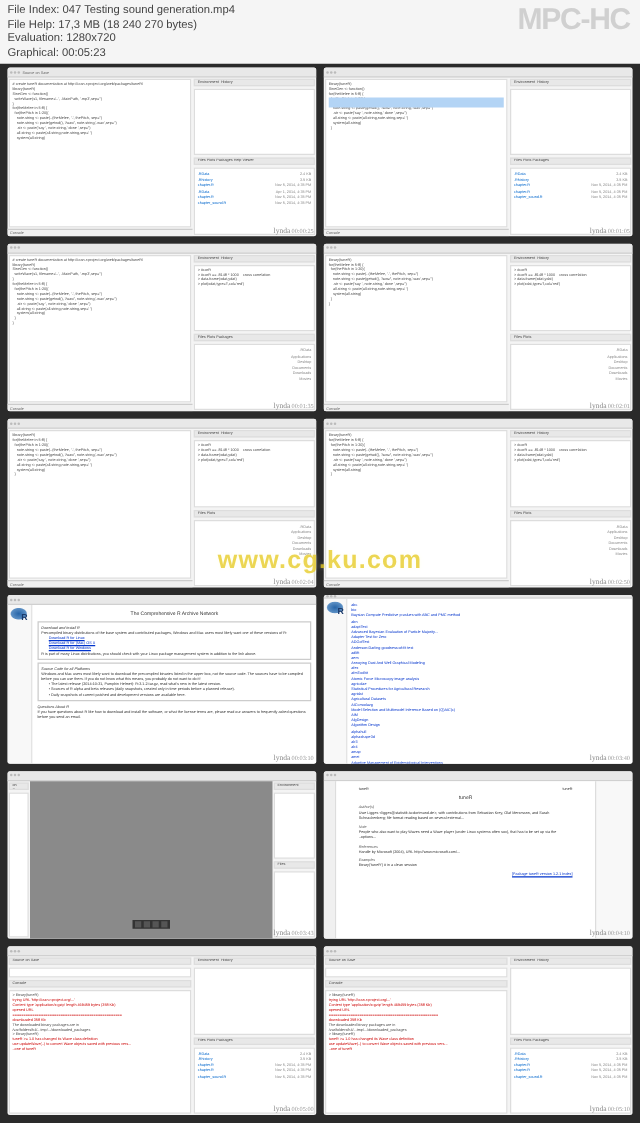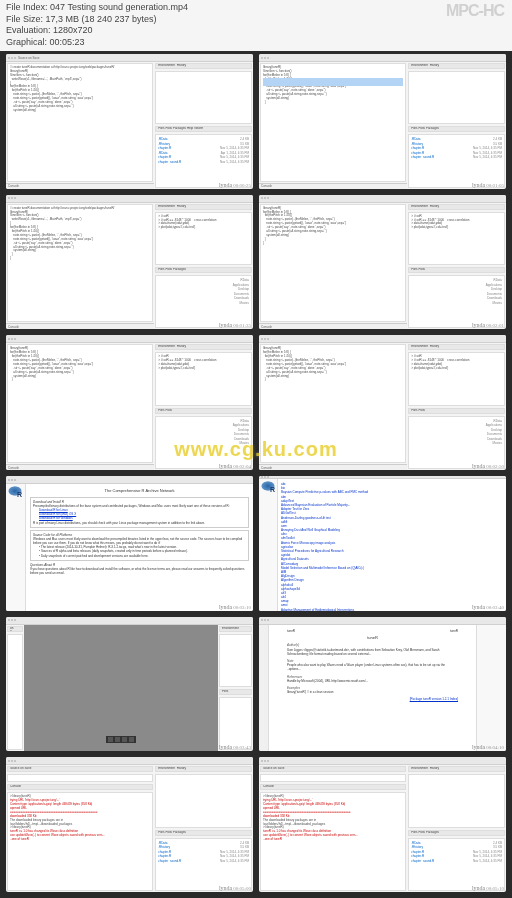--- a/index.html
+++ b/index.html
@@ -1,19 +1,19 @@
 <!DOCTYPE html>
 <html><head>
 <meta charset="utf-8">
 <style>
 *{margin:0;padding:0;box-sizing:border-box}
 body{width:512px;height:898px;background:#2a2a2a;font-family:Tahoma,Arial,sans-serif;position:relative;overflow:hidden}
 .info-bar{position:absolute;top:0;left:0;right:0;padding:2px 6px;background:#f5f5f5;font-size:9px;color:#444;line-height:1.3;z-index:5}
 .info-line{white-space:nowrap}
-.mpchc{position:absolute;top:2px;right:8px;font-size:16px;font-weight:bold;color:#d0d0d0;letter-spacing:-1px;z-index:6}
+.mpchc{position:absolute;top:2px;right:8px;font-size:24px;font-weight:bold;color:#d0d0d0;letter-spacing:-1px;z-index:6}
 .grid{position:absolute;top:54px;left:6px;right:6px;bottom:6px;display:grid;grid-template-columns:1fr 1fr;grid-template-rows:repeat(6,1fr);gap:6px}
 .tile{background:#f4f4f4;border-radius:2px;overflow:hidden;position:relative;display:flex;flex-direction:column;font-size:4px}
 .tb{height:8px;background:#e8e8e8;border-bottom:1px solid #d0d0d0;display:flex;align-items:center;padding:0 2px;gap:2px}
 .tb-dots{display:flex;gap:1px}
 .tb-dot{width:2px;height:2px;border-radius:50%;background:#bbb}
 .tb-title{font-size:3px;color:#666}
 .body{flex:1;display:flex}
 .body-col{flex:1;display:flex;flex-direction:column}
 .pane{flex:1;background:#fff;border:1px solid #ddd;margin:1px;padding:2px;font-size:3px;color:#555;line-height:1.3;overflow:hidden;position:relative}
 .pane.blue-sel::after{content:"";position:absolute;top:14px;left:2px;right:2px;height:8px;background:#b3d4f5}
@@ -46,21 +46,21 @@
 .doc-label{font-style:italic;color:#555}
 .console-tile .body{flex-direction:row}
 .redline{color:#c00}
 .wm{position:absolute;top:50%;left:50%;transform:translate(-50%,-50%);font-size:20px;font-weight:bold;color:rgba(230,200,30,0.75);letter-spacing:1px;z-index:10;pointer-events:none;text-shadow:0 0 3px rgba(255,255,200,0.4);white-space:nowrap}
 </style>
 </head>
 <body>
 
 <div class="info-bar">
   <div class="info-line"><span>File Index: </span><span>047 Testing sound generation.mp4</span></div>
-  <div class="info-line"><span>File Size: </span><span>17,3 MB (18 240 237 bytes)</span></div>
+  <div class="info-line"><span>File Help: </span><span>17,3 MB (18 240 270 bytes)</span></div>
   <div class="info-line"><span>Evaluation: </span><span>1280x720</span></div>
   <div class="info-line"><span>Graphical: </span><span>00:05:23</span></div>
 </div>
 <div class="mpchc">MPC-HC</div>
 
 <div class="wm">www.cg.ku.com</div>
 
 <div class="grid">
 
   <div class="tile">

